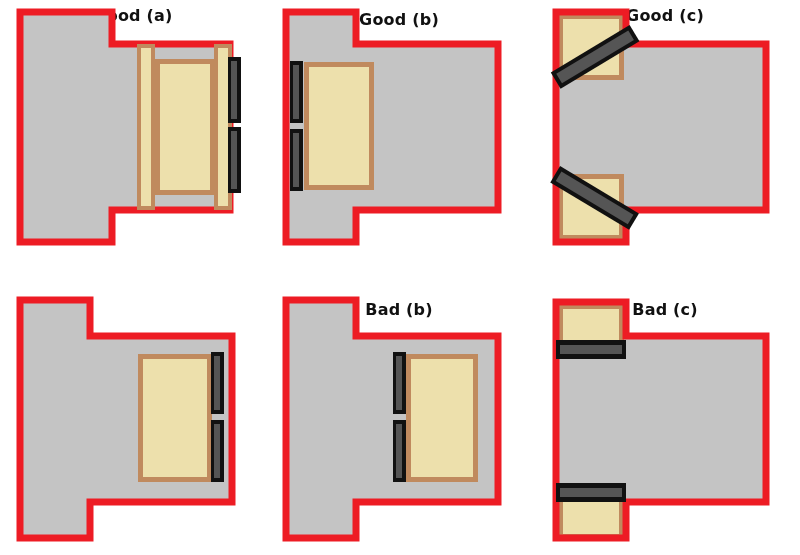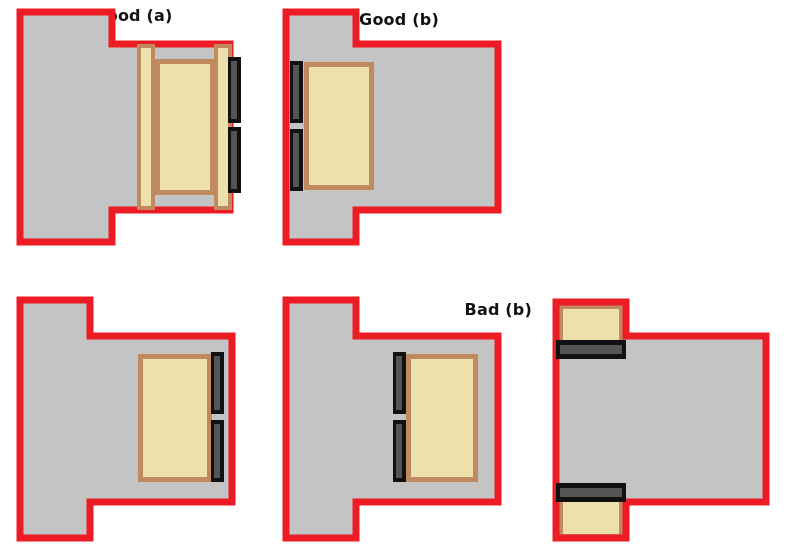--- a/index.html
+++ b/index.html
@@ -84,20 +84,46 @@
           <rect x="27" y="65" width="6" height="54" fill="#555555"></rect>
         </g>
         <g>
           <rect x="24" y="129" width="13" height="62" fill="#111111"></rect>
           <rect x="27" y="133" width="6" height="54" fill="#555555"></rect>
         </g>
       </svg>
     </div>
   </div>
 
+  <div class="panel" style="left:532px;top:0px;">
+    <div class="title" style="top:6px;">Good (c)</div>
+    <div class="stage">
+      <svg width="266" height="277" viewBox="0 0 266 277">
+        <path d="M24,12 L94,12 L94,44 L234,44 L234,210 L94,210 L94,242 L24,242 Z" fill="#C4C4C4"></path>
+
+        <rect x="26" y="14" width="66" height="66" fill="#C08A5E"></rect>
+        <rect x="31" y="19" width="56" height="56" fill="#EDE0AC"></rect>
+
+        <rect x="26" y="174" width="66" height="66" fill="#C08A5E"></rect>
+        <rect x="31" y="179" width="56" height="56" fill="#EDE0AC"></rect>
+
+        <path d="M24,12 L94,12 L94,44 L234,44 L234,210 L94,210 L94,242 L24,242 Z" fill="none" stroke="#ED1C24" stroke-width="7" stroke-linejoin="miter"></path>
+
+        <g transform="rotate(-31 62 57)">
+          <rect x="17" y="48" width="92" height="19" fill="#111111"></rect>
+          <rect x="21" y="52" width="84" height="11" fill="#555555"></rect>
+        </g>
+
+        <g transform="rotate(31 62 197)">
+          <rect x="17" y="188" width="92" height="19" fill="#111111"></rect>
+          <rect x="21" y="192" width="84" height="11" fill="#555555"></rect>
+        </g>
+      </svg>
+    </div>
+  </div>
 
   <div class="panel" style="left:0px;top:290px;">
     <div class="stage">
       <svg width="266" height="265" viewBox="0 0 266 265">
         <path d="M20,10 L90,10 L90,46 L232,46 L232,212 L90,212 L90,248 L20,248 Z" fill="#C4C4C4"></path>
         <path d="M20,10 L90,10 L90,46 L232,46 L232,212 L90,212 L90,248 L20,248 Z" fill="none" stroke="#ED1C24" stroke-width="7" stroke-linejoin="miter"></path>
 
         <rect x="138" y="64" width="74" height="128" fill="#C08A5E"></rect>
         <rect x="143" y="69" width="64" height="118" fill="#EDE0AC"></rect>
 
@@ -107,21 +133,21 @@
         </g>
         <g>
           <rect x="211" y="130" width="13" height="62" fill="#111111"></rect>
           <rect x="214" y="134" width="6" height="54" fill="#555555"></rect>
         </g>
       </svg>
     </div>
   </div>
 
   <div class="panel" style="left:266px;top:290px;">
-    <div class="title" style="top:10px;text-align:right;">Bad (b)</div>
+    <div class="title" style="top:10px;">Bad (b)</div>
     <div class="stage">
       <svg width="266" height="265" viewBox="0 0 266 265">
         <path d="M20,10 L90,10 L90,46 L232,46 L232,212 L90,212 L90,248 L20,248 Z" fill="#C4C4C4"></path>
         <path d="M20,10 L90,10 L90,46 L232,46 L232,212 L90,212 L90,248 L20,248 Z" fill="none" stroke="#ED1C24" stroke-width="7" stroke-linejoin="miter"></path>
 
         <rect x="140" y="64" width="72" height="128" fill="#C08A5E"></rect>
         <rect x="145" y="69" width="62" height="118" fill="#EDE0AC"></rect>
 
         <g>
           <rect x="127" y="62" width="13" height="62" fill="#111111"></rect>
@@ -129,20 +155,21 @@
         </g>
         <g>
           <rect x="127" y="130" width="13" height="62" fill="#111111"></rect>
           <rect x="130" y="134" width="6" height="54" fill="#555555"></rect>
         </g>
       </svg>
     </div>
   </div>
 
   <div class="panel" style="left:532px;top:290px;">
+    <div class="title" style="top:10px;">Bad (c)</div>
     <div class="stage">
       <svg width="266" height="265" viewBox="0 0 266 265">
         <path d="M24,12 L94,12 L94,46 L234,46 L234,212 L94,212 L94,248 L24,248 Z" fill="#C4C4C4"></path>
 
         <rect x="26" y="14" width="66" height="40" fill="#C08A5E"></rect>
         <rect x="31" y="19" width="56" height="32" fill="#EDE0AC"></rect>
 
         <rect x="26" y="206" width="66" height="42" fill="#C08A5E"></rect>
         <rect x="31" y="212" width="56" height="32" fill="#EDE0AC"></rect>
 

